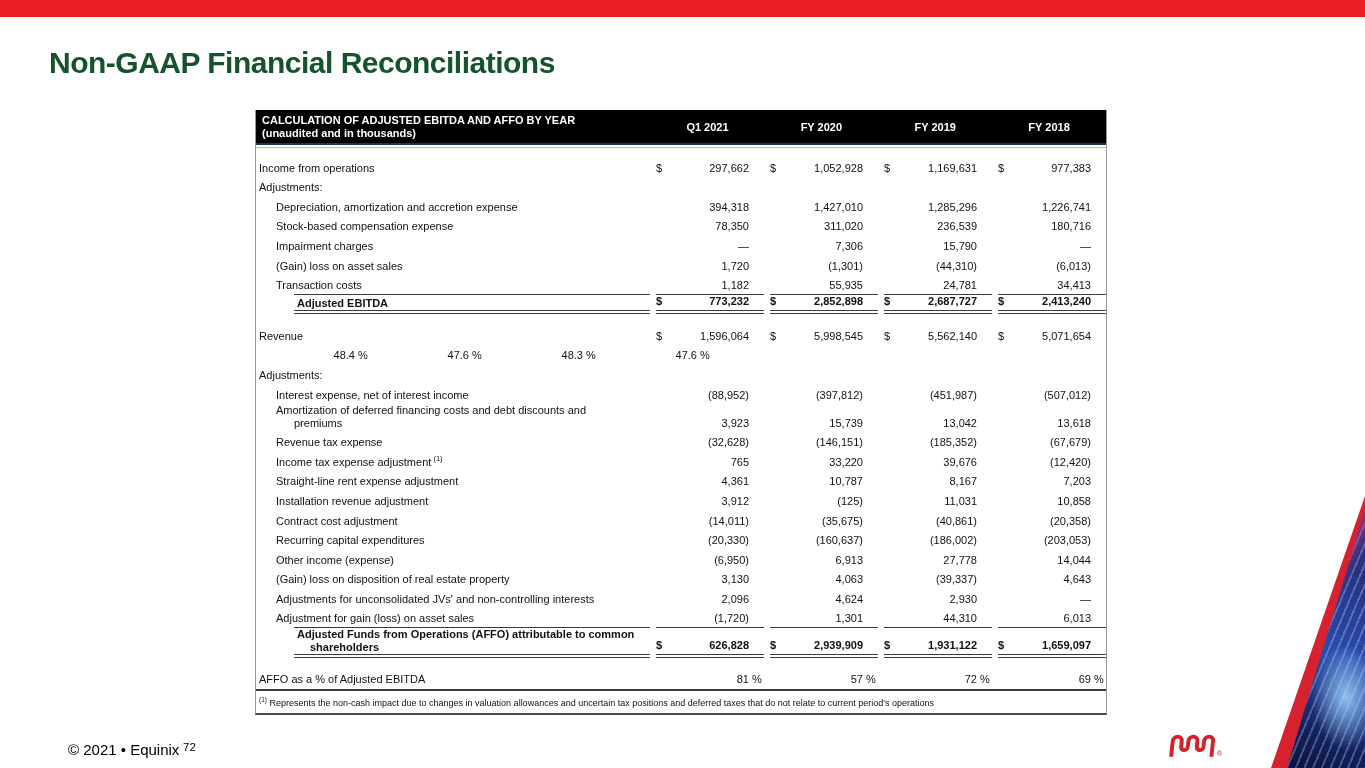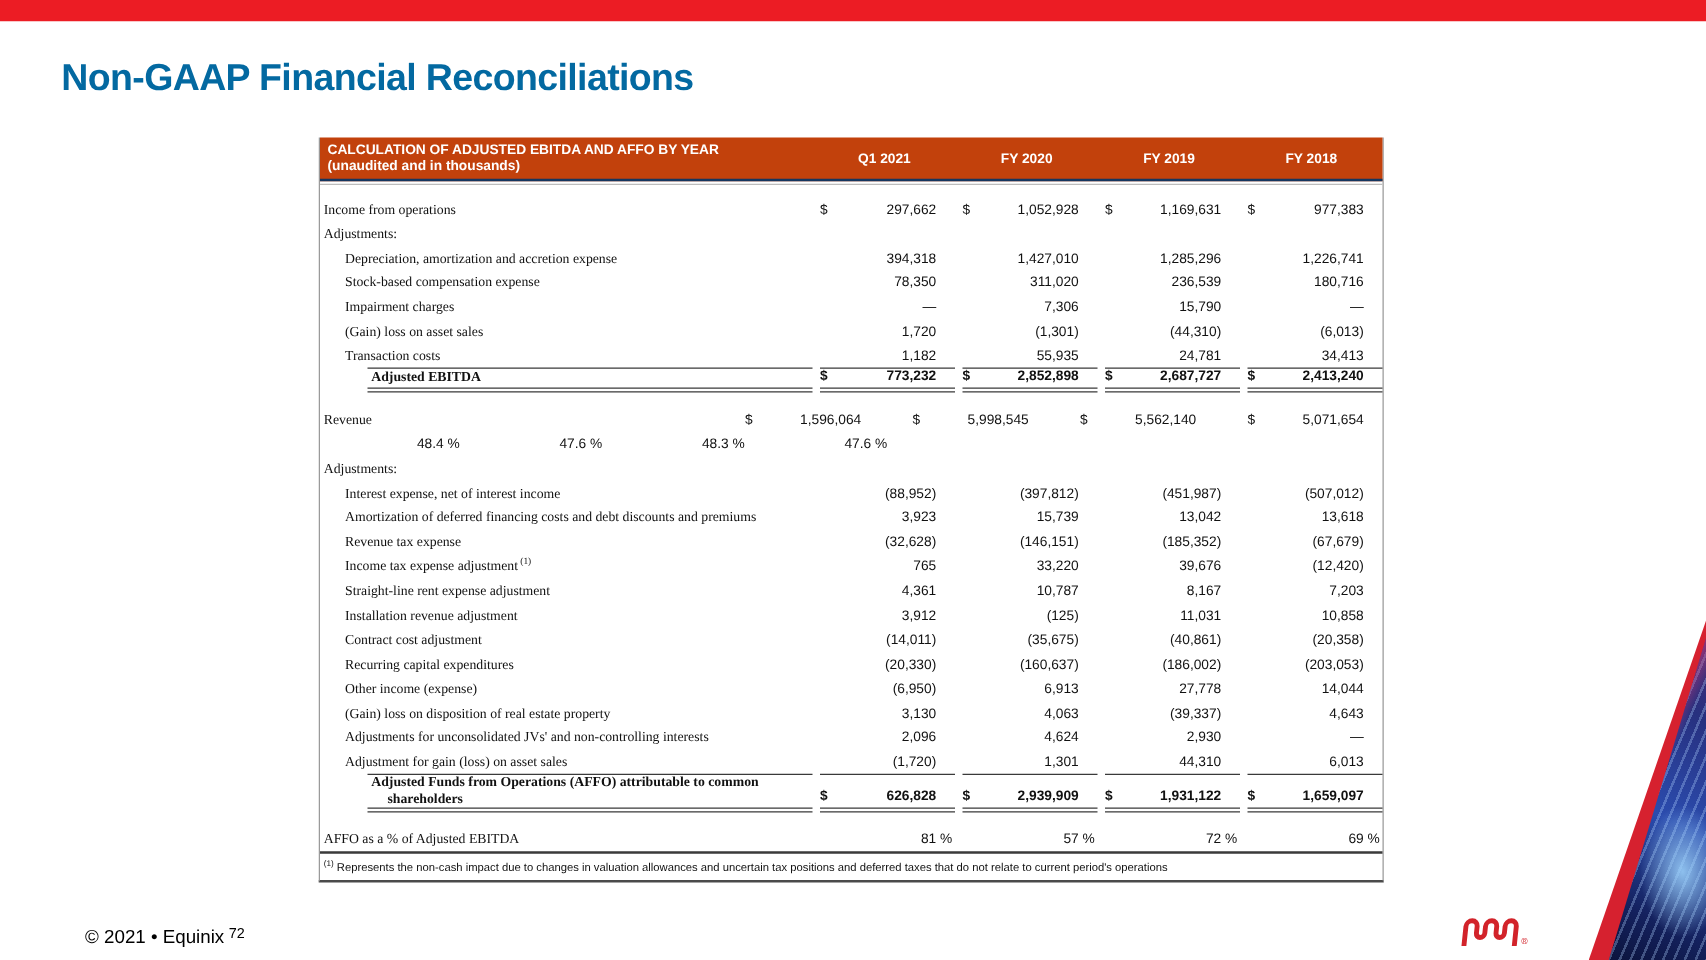--- a/index.html
+++ b/index.html
@@ -1,32 +1,32 @@
 <!DOCTYPE html>
 <html><head>
 <meta charset="utf-8">
 <style>
   html,body{margin:0;padding:0;background:#fff;}
   .slide{position:relative;width:1365px;height:768px;background:#ffffff;overflow:hidden;
          font-family:"Liberation Sans",sans-serif;color:#111;}
   .topbar{position:absolute;left:0;top:0;width:1365px;height:17px;background:#EC1C24;}
-  .title{position:absolute;left:49px;top:46px;font-size:30px;font-weight:bold;color:#0369a1;letter-spacing:-0.5px;}
+  .title{position:absolute;left:49px;top:46px;font-size:30px;font-weight:bold;color:#14532d;letter-spacing:-0.5px;}
 
   
   .table-wrap{position:absolute;left:255px;top:110px;width:852px;box-sizing:border-box;
               border-left:1px solid #9a9a9a;border-right:1px solid #9a9a9a;border-bottom:2px solid #4a4a4a;background:#fff;}
-  .thead{display:flex;align-items:center;height:33px;background:#c2410c;color:#fff;border-bottom:2px solid #16365F;}
+  .thead{display:flex;align-items:center;height:33px;background:#000000;color:#fff;border-bottom:2px solid #16365F;}
   .thead-title{width:389px;padding-left:6px;font-size:11px;font-weight:bold;line-height:13px;}
   .col-h{width:114px;text-align:center;font-size:11px;font-weight:bold;}
   .tbody{border-top:1px solid #bdbdbd;margin-top:2px;padding-top:9px;font-size:11px;}
   .row{display:flex;align-items:flex-end;min-height:19.6px;box-sizing:border-box;padding-bottom:2px;}
   .row.bold{font-weight:bold;margin-left:38px;}
   .row.total{align-items:stretch;}
   .row.total .lbl,.row.total .cell{border-top:1px solid #3a3a3a;border-bottom:4px double #3a3a3a;}
-  .lbl{flex:1;line-height:13px;display:flex;align-items:center;font-family:Liberation Serif, serif;}
+  .lbl{flex:1;line-height:13px;display:flex;align-items:flex-end;}
   .lbl>span{display:block;}
   .ind0>span{padding-left:16px;text-indent:-13px;padding-right:10px;}
   .ind1>span{padding-left:38px;text-indent:-18px;padding-right:18px;}
   .cell{width:108px;margin-left:6px;display:flex;align-items:flex-end;line-height:13px;box-sizing:border-box;}
   .row.total .cell{padding-bottom:2px;}
   .pre{width:13px;}
   .val{flex:1;text-align:right;white-space:nowrap;}
   .suf{width:15px;padding-left:3px;box-sizing:border-box;}
   sup.supm{font-size:7.5px;line-height:0;}
   .footnote{border-top:2px solid #3a3a3a;margin-top:1px;font-size:9px;line-height:11px;padding:3px 4px 4px 3px;color:#111;}
@@ -267,21 +267,21 @@
             <span class="pre">$</span>
             <span class="val">2,687,727</span>
             <span class="suf"></span>
           </div>
           <div class="cell">
             <span class="pre">$</span>
             <span class="val">2,413,240</span>
             <span class="suf"></span>
           </div>
         </div>
-        <div class="row" style="margin-top: 9px; gap: 20px;">
+        <div class="row" style="margin-top: 9px;">
           <div class="lbl ind0">
             <span>Revenue</span>
           </div>
           <div class="cell">
             <span class="pre">$</span>
             <span class="val">1,596,064</span>
             <span class="suf"></span>
           </div>
           <div class="cell">
             <span class="pre">$</span>

